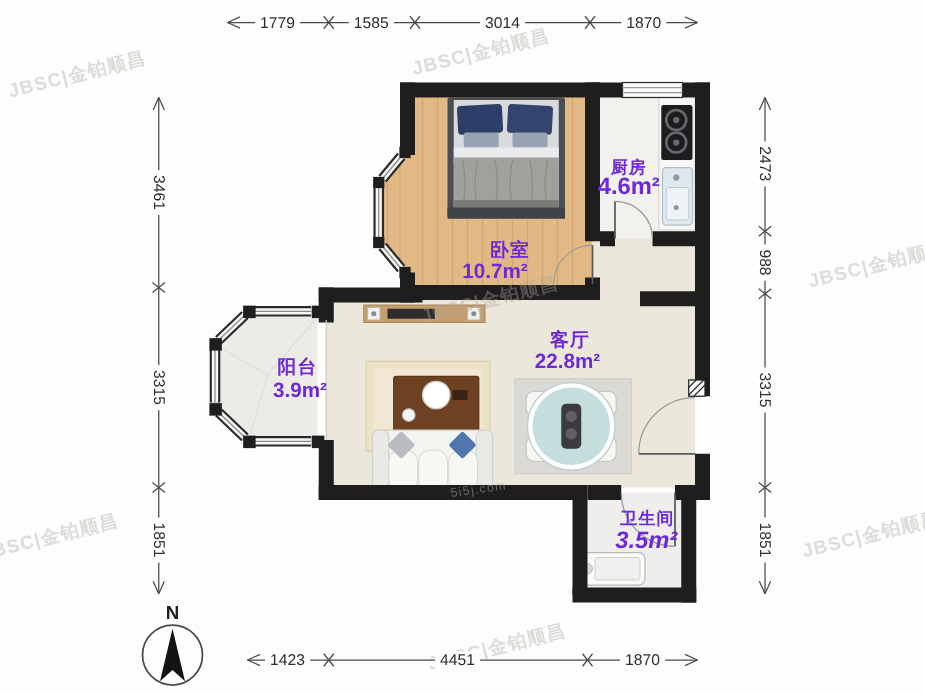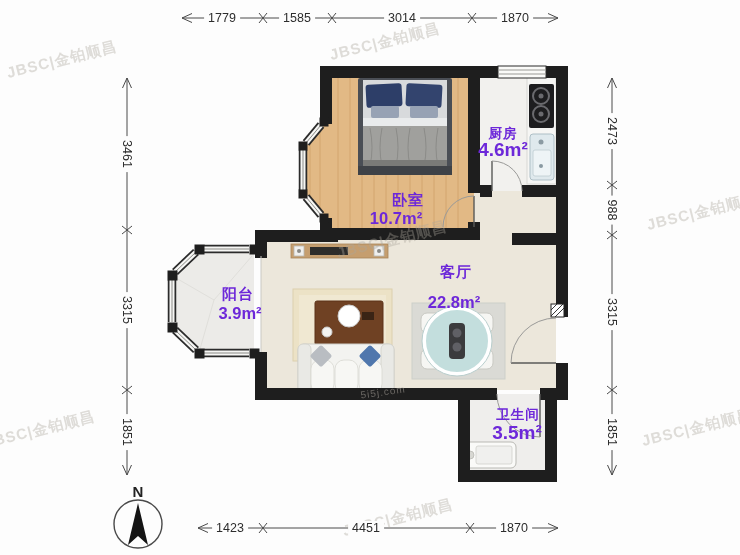--- a/index.html
+++ b/index.html
@@ -324,27 +324,27 @@
   <div class="wm" style="left:398px;top:518px;">JBSC|金铂顺昌</div>
   <div class="wm small" style="left:383px;top:392px;">5i5j.com</div>
 
   <div class="lbl room-name" style="left:408px;top:200px;">卧室</div>
   <div class="lbl room-area" style="left:396px;top:218px;">10.7m²</div>
 
   <div class="lbl room-name sm" style="left:503px;top:134px;">厨房</div>
   <div class="lbl room-area sm" style="left:503px;top:150px;">4.6m²</div>
 
   <div class="lbl room-name" style="left:456px;top:272px;">客厅</div>
-  <div class="lbl room-area" style="left:454px;top:290px;margin-top:12px;">22.8m²</div>
+  <div class="lbl room-area" style="left:454px;top:290px;">22.8m²</div>
 
   <div class="lbl room-name" style="left:238px;top:294px;">阳台</div>
   <div class="lbl room-area" style="left:240px;top:313px;">3.9m²</div>
 
   <div class="lbl room-name sm" style="left:518px;top:415px;text-align:right;">卫生间</div>
-  <div class="lbl room-area sm" style="left:517px;top:433px;">3.5m²</div>
+  <div class="lbl room-area sm" style="left:517px;top:433px;font-style:italic;">3.5m²</div>
 
   <div class="dim" style="left:222px;top:18px;text-align:center;">1779</div>
   <div class="dim" style="left:297px;top:18px;">1585</div>
   <div class="dim" style="left:402px;top:18px;">3014</div>
   <div class="dim" style="left:515px;top:18px;">1870</div>
 
   <div class="dim" style="left:230px;top:528px;">1423</div>
   <div class="dim" style="left:366px;top:528px;">4451</div>
   <div class="dim" style="left:514px;top:528px;">1870</div>
 

